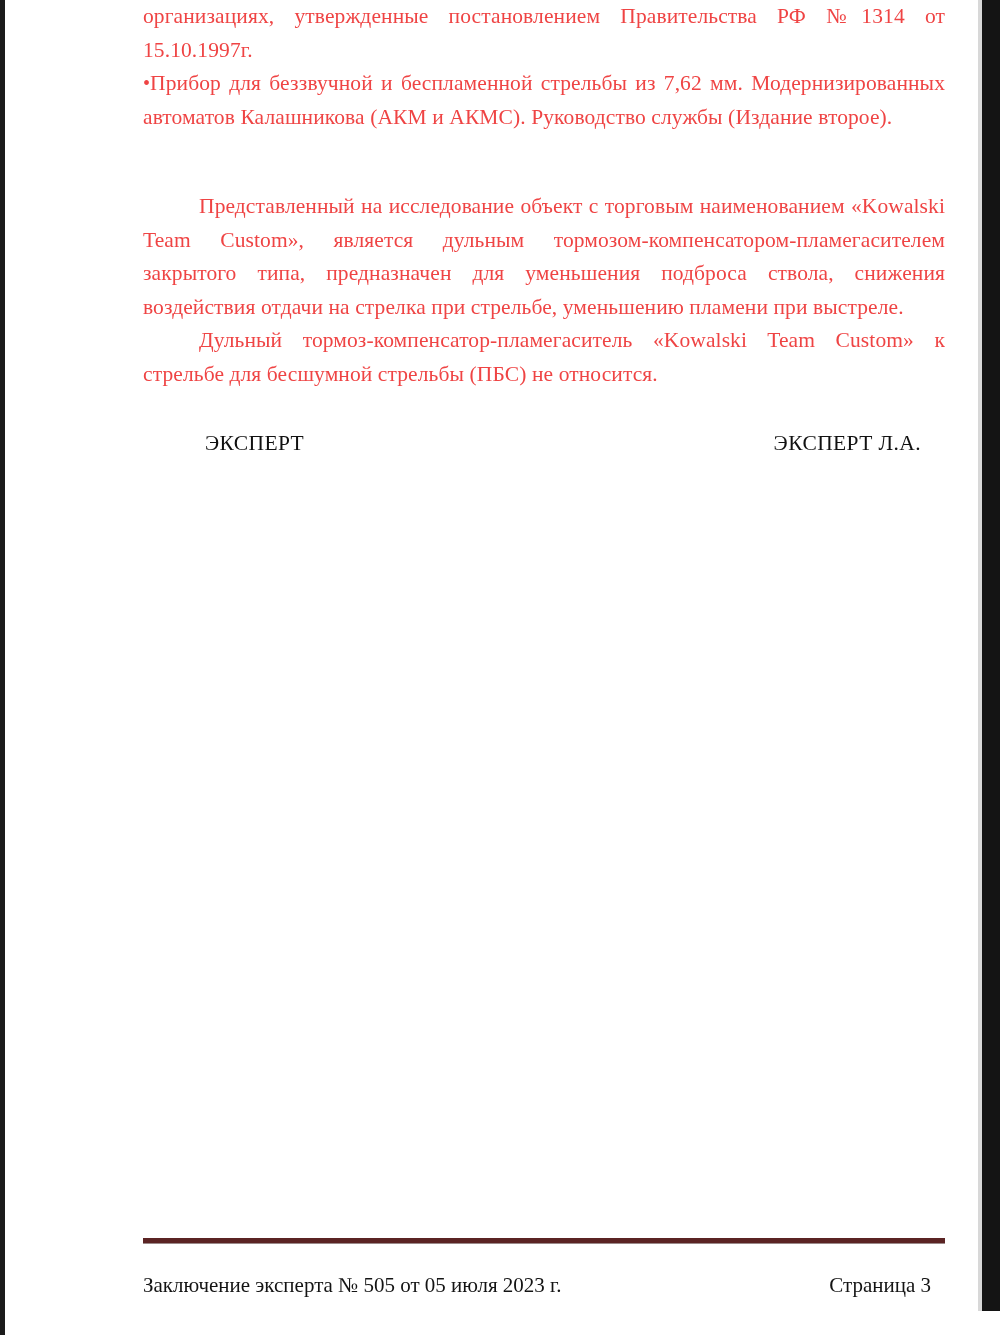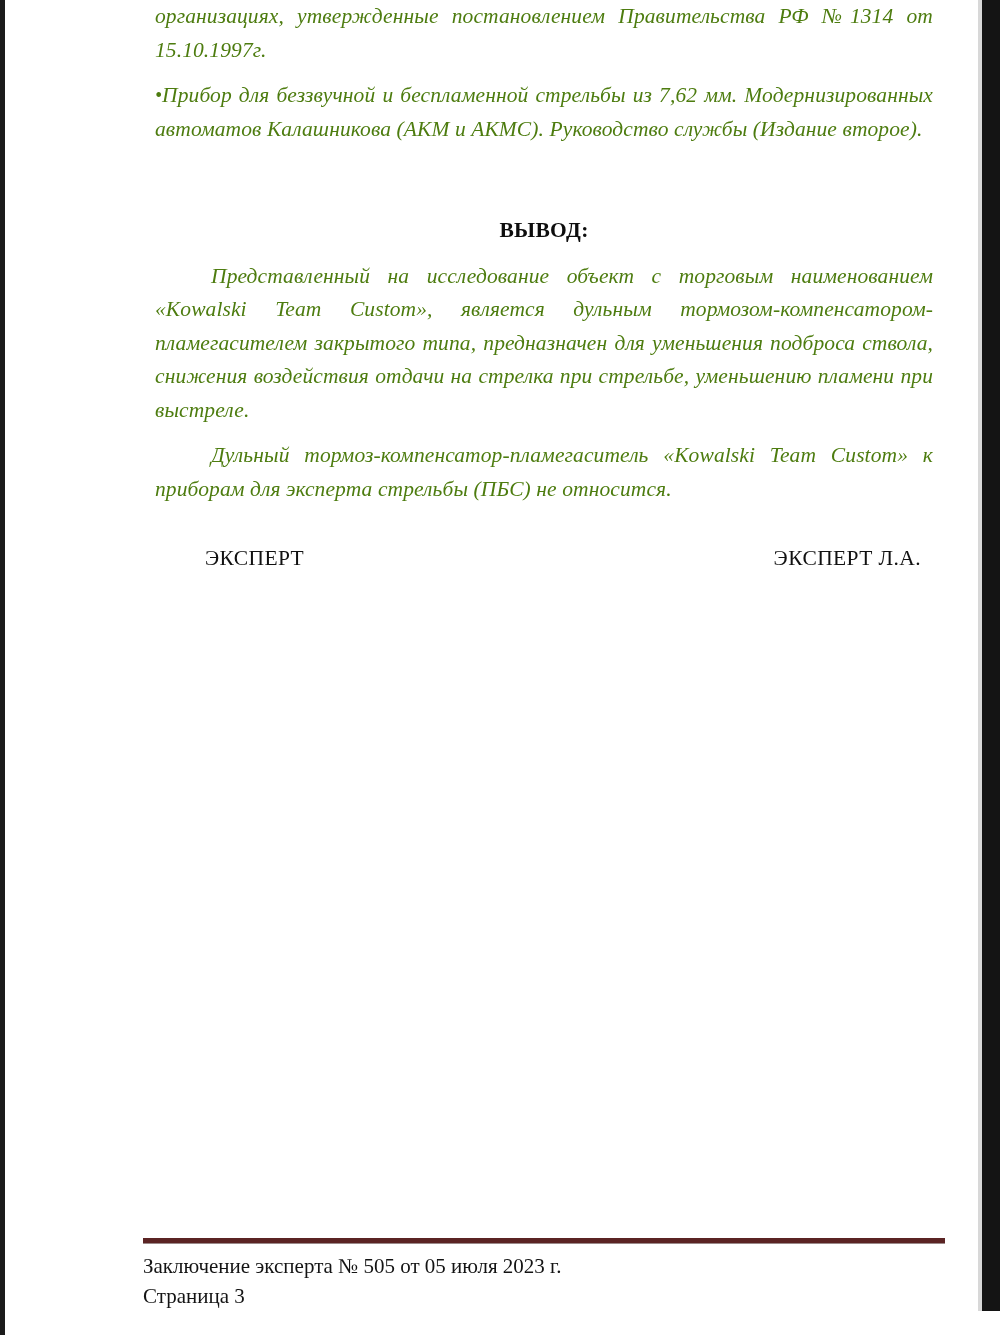--- a/index.html
+++ b/index.html
@@ -50,26 +50,25 @@
     position: absolute;
     top: 0;
     left: 143px;
     width: 802px;
   }
 
   
   .para {
     font-size: 21.5px;
     line-height: 33.5px;
-    color: #4d7c0f;
+    color: #ef4444;
     text-align: justify;
     text-justify: inter-word;
-    margin: 12px;
+    margin: 0;
     letter-spacing: 0.1px;
-    font-style: italic;
   }
   .para-cont {               
     margin-top: 0;
   }
   .para-bullet {
     text-indent: 0;
   }
   .para-indent {
     text-indent: 56px;
   }
@@ -120,22 +119,21 @@
   .footer-rule {
     width: 100%;
     height: 5px;
     background: #5b2424;
     border-bottom: 1px solid #9b8a8a;
   }
   .footer-row {
     display: flex;
     justify-content: space-between;
     align-items: baseline;
-    margin-top: 7px;
-    flex-direction: column;
+    margin-top: 26px;
   }
   .footer-left,
   .footer-right {
     font-size: 21px;
     line-height: 30px;
     color: #141414;
     white-space: nowrap;
   }
   .footer-right {
     padding-right: 14px;
@@ -153,25 +151,24 @@
   <div class="content">
 
     <p class="para para-cont">организациях, утвержденные постановлением Правительства РФ №1314 от 15.10.1997г.</p>
 
 
     <p class="para para-bullet"><span class="bullet-glyph">•</span><span>Прибор для беззвучной и беспламенной стрельбы из 7,62 мм. Модернизированных автоматов Калашникова (АКМ и АКМС). Руководство службы (Издание второе).</span></p>
 
 
     <div class="spacer-before-conclusion"></div>
 
-    <p class="conclusion-heading">ВЫВОД:</p>
 
     <p class="para para-indent">Представленный на исследование объект с торговым наименованием «Kowalski Team Custom», является дульным тормозом-компенсатором-пламегасителем закрытого типа, предназначен для уменьшения подброса ствола, снижения воздействия отдачи на стрелка при стрельбе, уменьшению пламени при выстреле.</p>
 
-    <p class="para para-indent">Дульный тормоз-компенсатор-пламегаситель «Kowalski Team Custom» к приборам для эксперта стрельбы (ПБС) не относится.</p>
+    <p class="para para-indent">Дульный тормоз-компенсатор-пламегаситель «Kowalski Team Custom» к стрельбе для бесшумной стрельбы (ПБС) не относится.</p>
 
     <div class="signature-row">
       <span class="signature-role">ЭКСПЕРТ</span>
       <span class="signature-name">ЭКСПЕРТ Л.А.</span>
     </div>
 
   </div>
 
   <div class="footer">
     <div class="footer-rule"></div>

